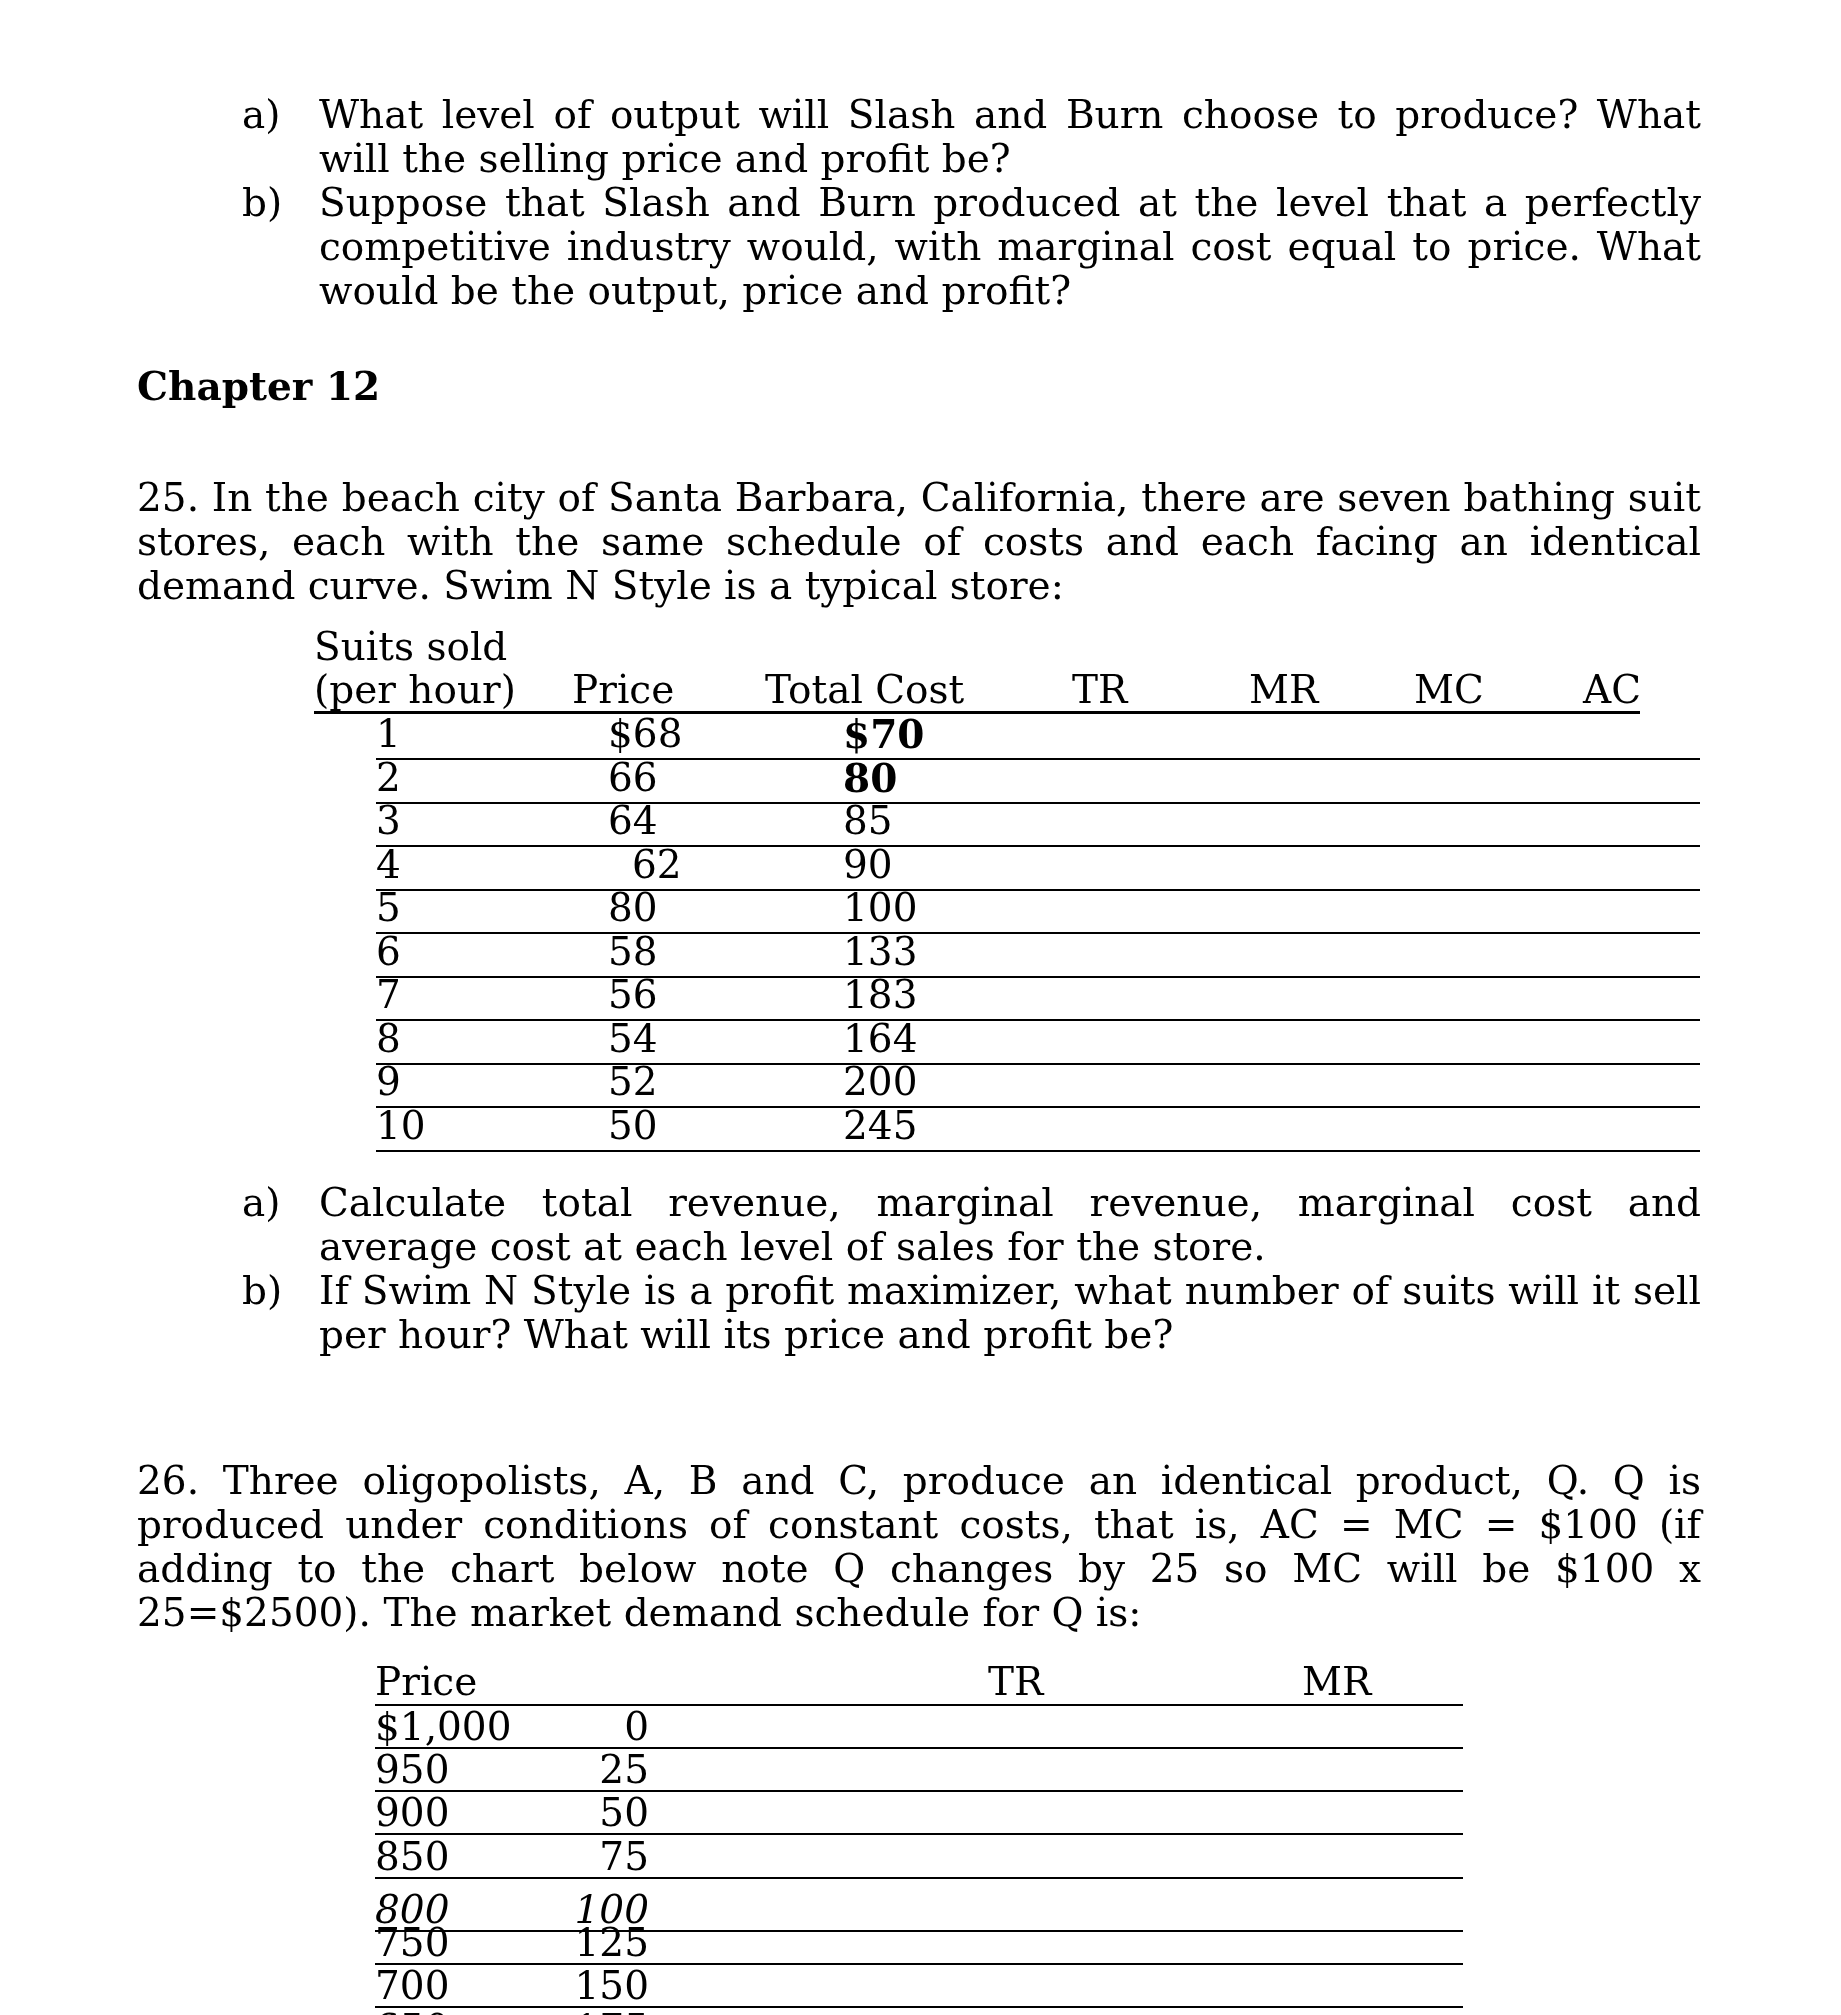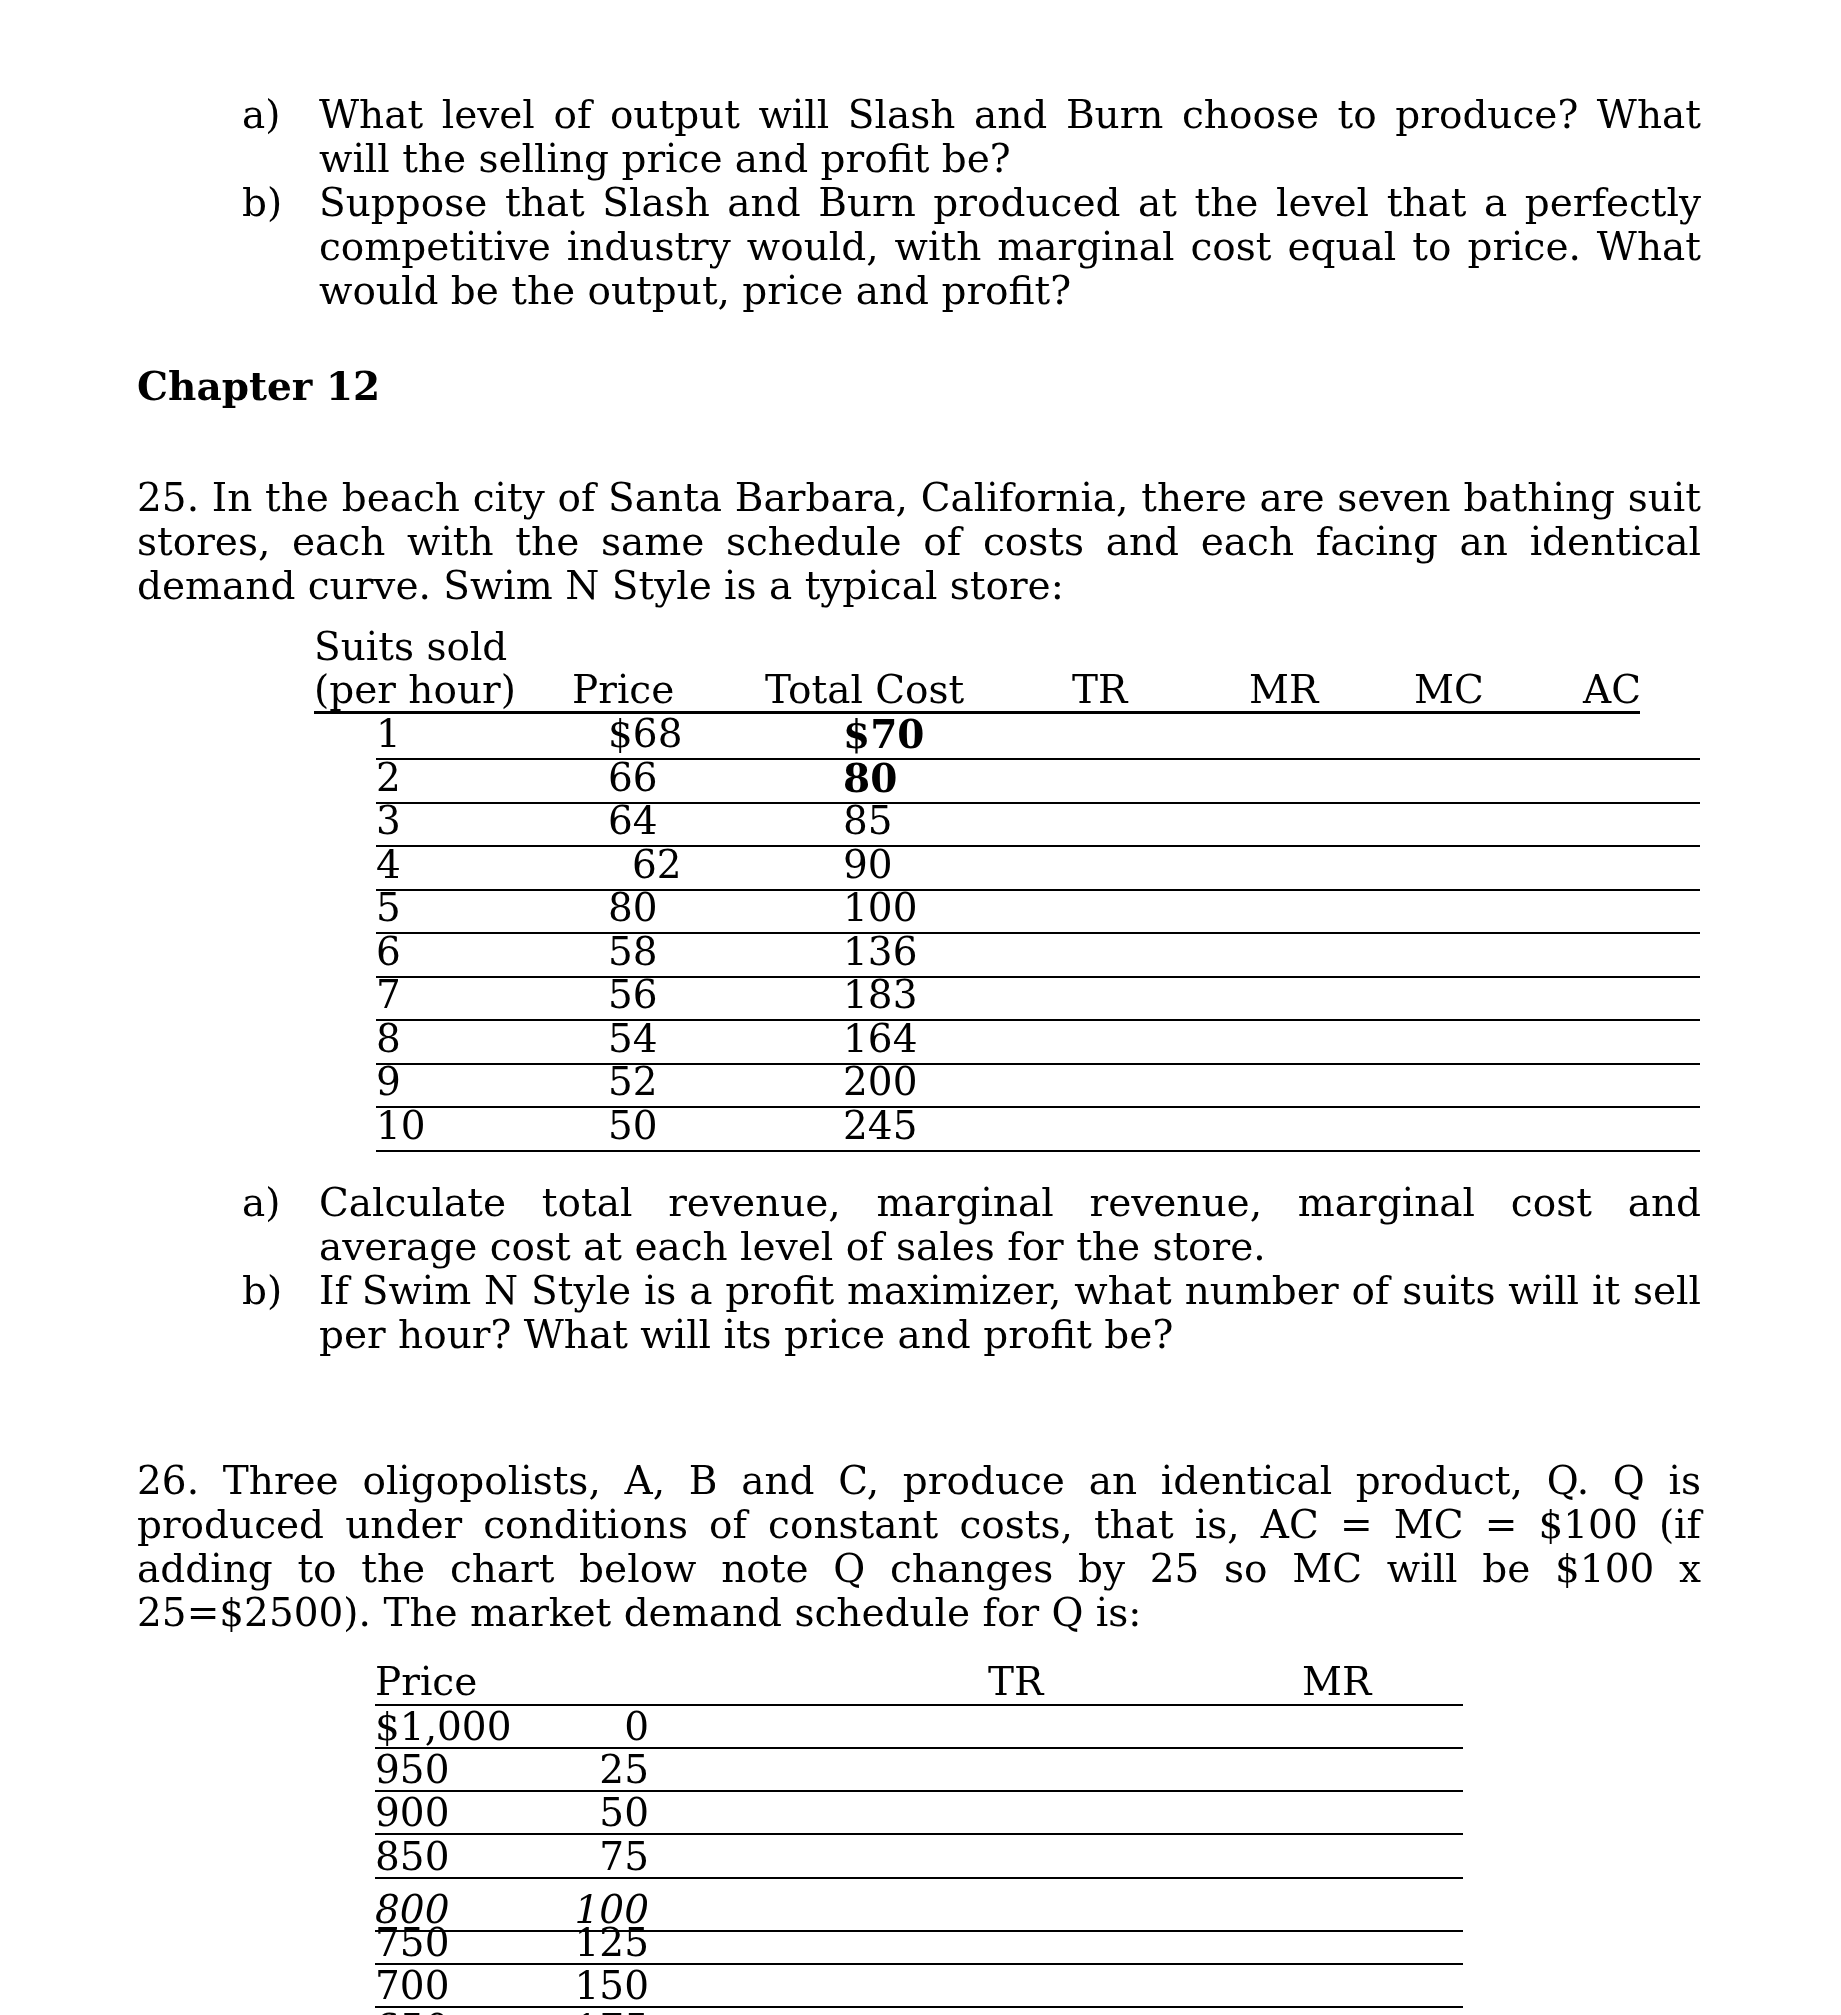--- a/index.html
+++ b/index.html
@@ -81,21 +81,21 @@
         <span style="left: 467px;">90</span>
       </div>
       <div class="row" style="top: 263px;">
         <span style="left: 0px;">5</span>
         <span style="left: 232px;">80</span>
         <span style="left: 467px;">100</span>
       </div>
       <div class="row" style="top: 307px;">
         <span style="left: 0px;">6</span>
         <span style="left: 232px;">58</span>
-        <span style="left: 467px;">136</span>
+        <span style="left: 467px;">133</span>
       </div>
       <div class="row" style="top: 350px;">
         <span style="left: 0px;">7</span>
         <span style="left: 232px;">56</span>
         <span style="left: 467px;">183</span>
       </div>
       <div class="row" style="top: 394px;">
         <span style="left: 0px;">8</span>
         <span style="left: 232px;">54</span>
         <span style="left: 467px;">164</span>

